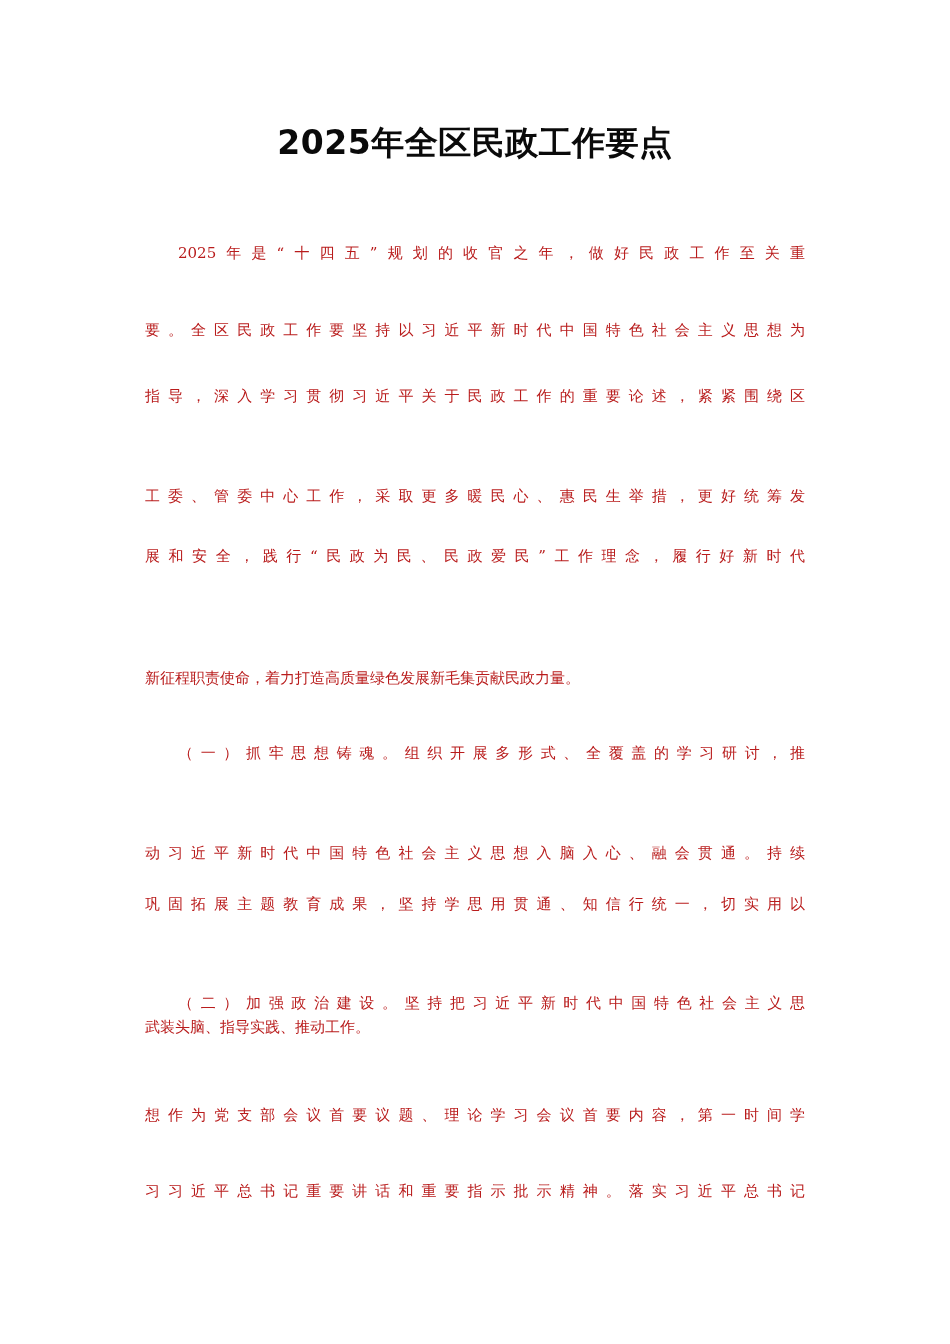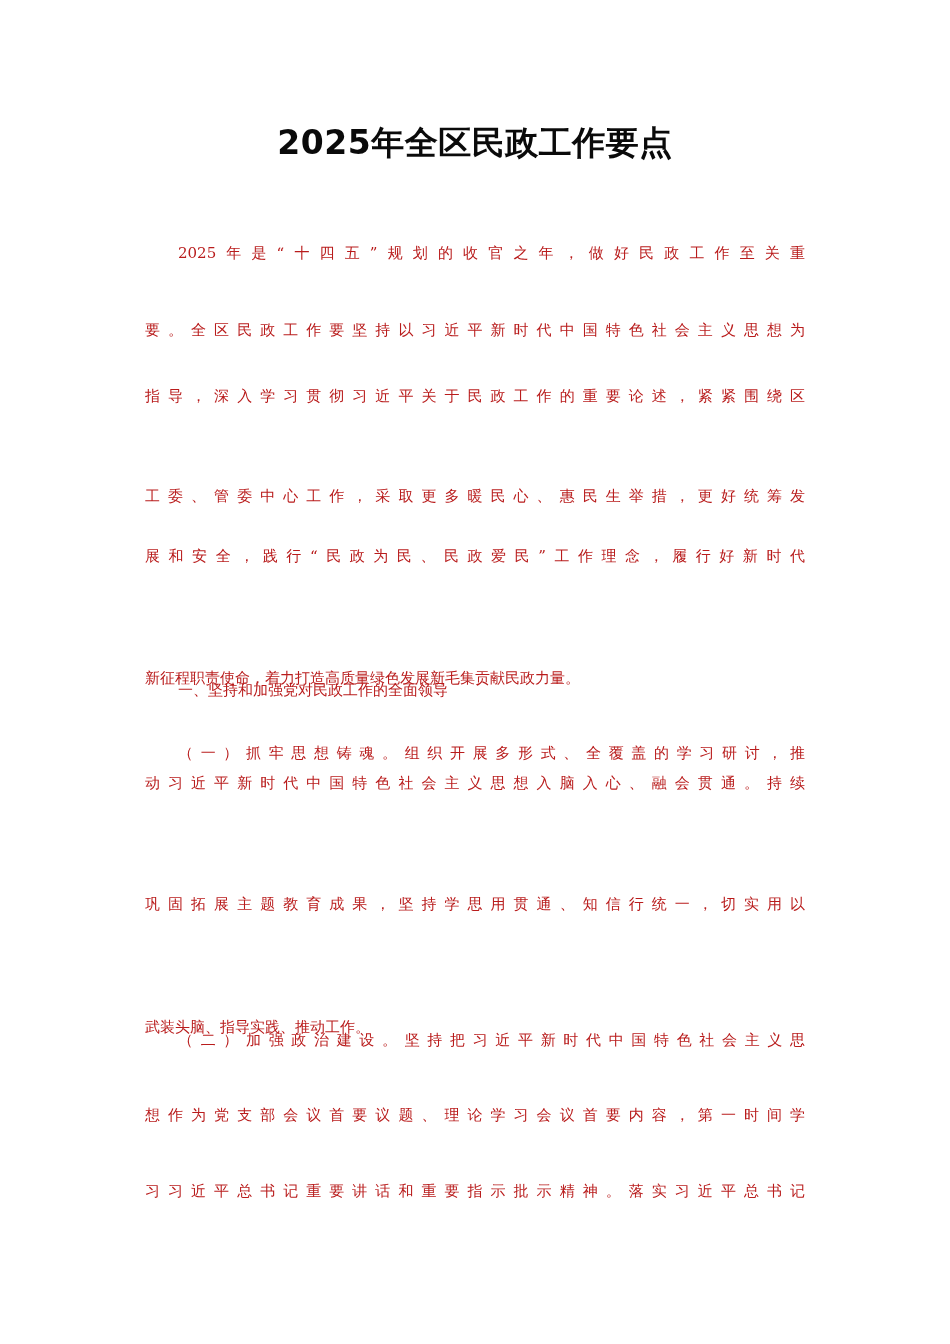--- a/index.html
+++ b/index.html
@@ -69,28 +69,27 @@
 
   <div>
     <div class="line indent" style="top:238px;">2025年是“十四五”规划的收官之年，做好民政工作至关重</div>
     <div class="line" style="top:315px;">要。全区民政工作要坚持以习近平新时代中国特色社会主义思想为</div>
     <div class="line" style="top:381px;">指导，深入学习贯彻习近平关于民政工作的重要论述，紧紧围绕区</div>
     <div class="line" style="top:466px;margin-top:15px;">工委、管委中心工作，采取更多暖民心、惠民生举措，更好统筹发</div>
     <div class="line" style="top:541px;">展和安全，践行“民政为民、民政爱民”工作理念，履行好新时代</div>
     <div class="line last" style="top:615px;">新征程职责使命，着力打造高质量绿色发展新毛集贡献民政力量。</div>
   </div>
 
-  <div class="line heading" style="top:675px;">一、坚持和加强党对民政工作的全面领导</div>
 
   <div>
     <div class="line indent" style="top:738px;">（一）抓牢思想铸魂。组织开展多形式、全覆盖的学习研讨，推</div>
-    <div class="line" style="top:768px;">动习近平新时代中国特色社会主义思想入脑入心、融会贯通。持续</div>
+    <div class="line" style="top:838px;">动习近平新时代中国特色社会主义思想入脑入心、融会贯通。持续</div>
     <div class="line" style="top:889px;">巩固拓展主题教育成果，坚持学思用贯通、知信行统一，切实用以</div>
     <div class="line last" style="top:964px;">武装头脑、指导实践、推动工作。</div>
   </div>
 
   <div>
-    <div class="line indent" style="top:1025px;">（二）加强政治建设。坚持把习近平新时代中国特色社会主义思</div>
+    <div class="line indent" style="top:988px;">（二）加强政治建设。坚持把习近平新时代中国特色社会主义思</div>
     <div class="line" style="top:1100px;">想作为党支部会议首要议题、理论学习会议首要内容，第一时间学</div>
     <div class="line" style="top:1176px;">习习近平总书记重要讲话和重要指示批示精神。落实习近平总书记</div>
   </div>
 
 </div>
 
 </body></html>

